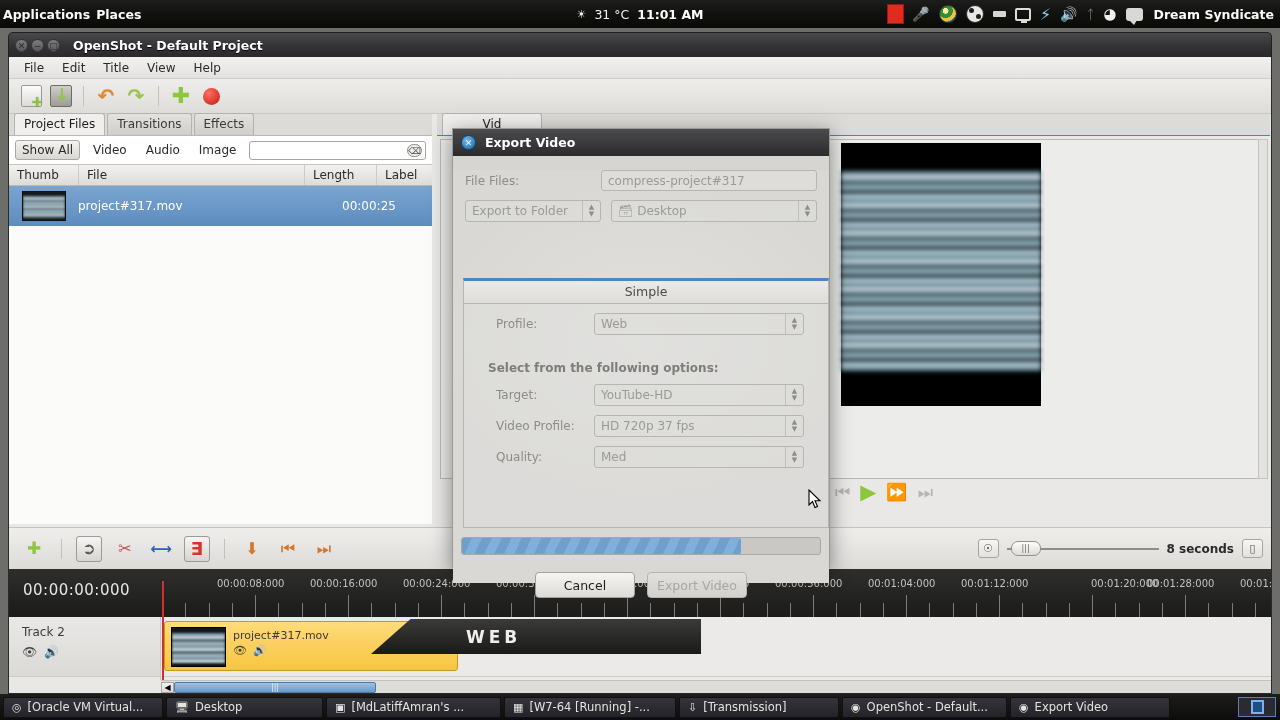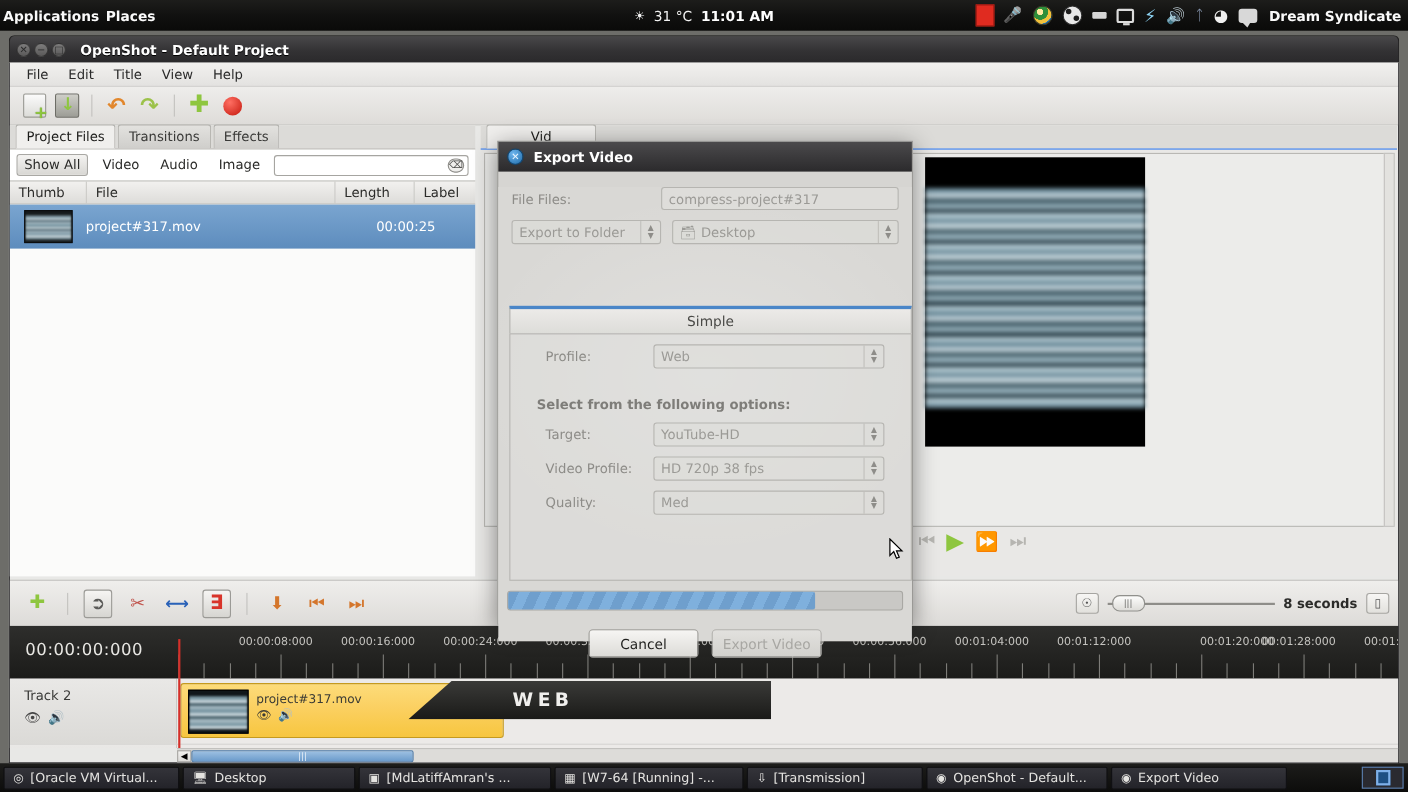--- a/index.html
+++ b/index.html
@@ -521,21 +521,21 @@
               <span>YouTube-HD</span>
               <span class="spin">
                   <span>▲</span>
                   <span>▼</span>
                 </span>
             </div>
           </div>
           <div class="opt-row">
             <div class="opt-label">Video Profile:</div>
             <div class="dlg-combo" style="flex:1;">
-              <span>HD 720p 38 fps</span>
+              <span>HD 720p 37 fps</span>
               <span class="spin">
                   <span>▲</span>
                   <span>▼</span>
                 </span>
             </div>
           </div>
           <div class="opt-row">
             <div class="opt-label">Quality:</div>
             <div class="dlg-combo" style="flex:1;">
               <span>Med</span>

